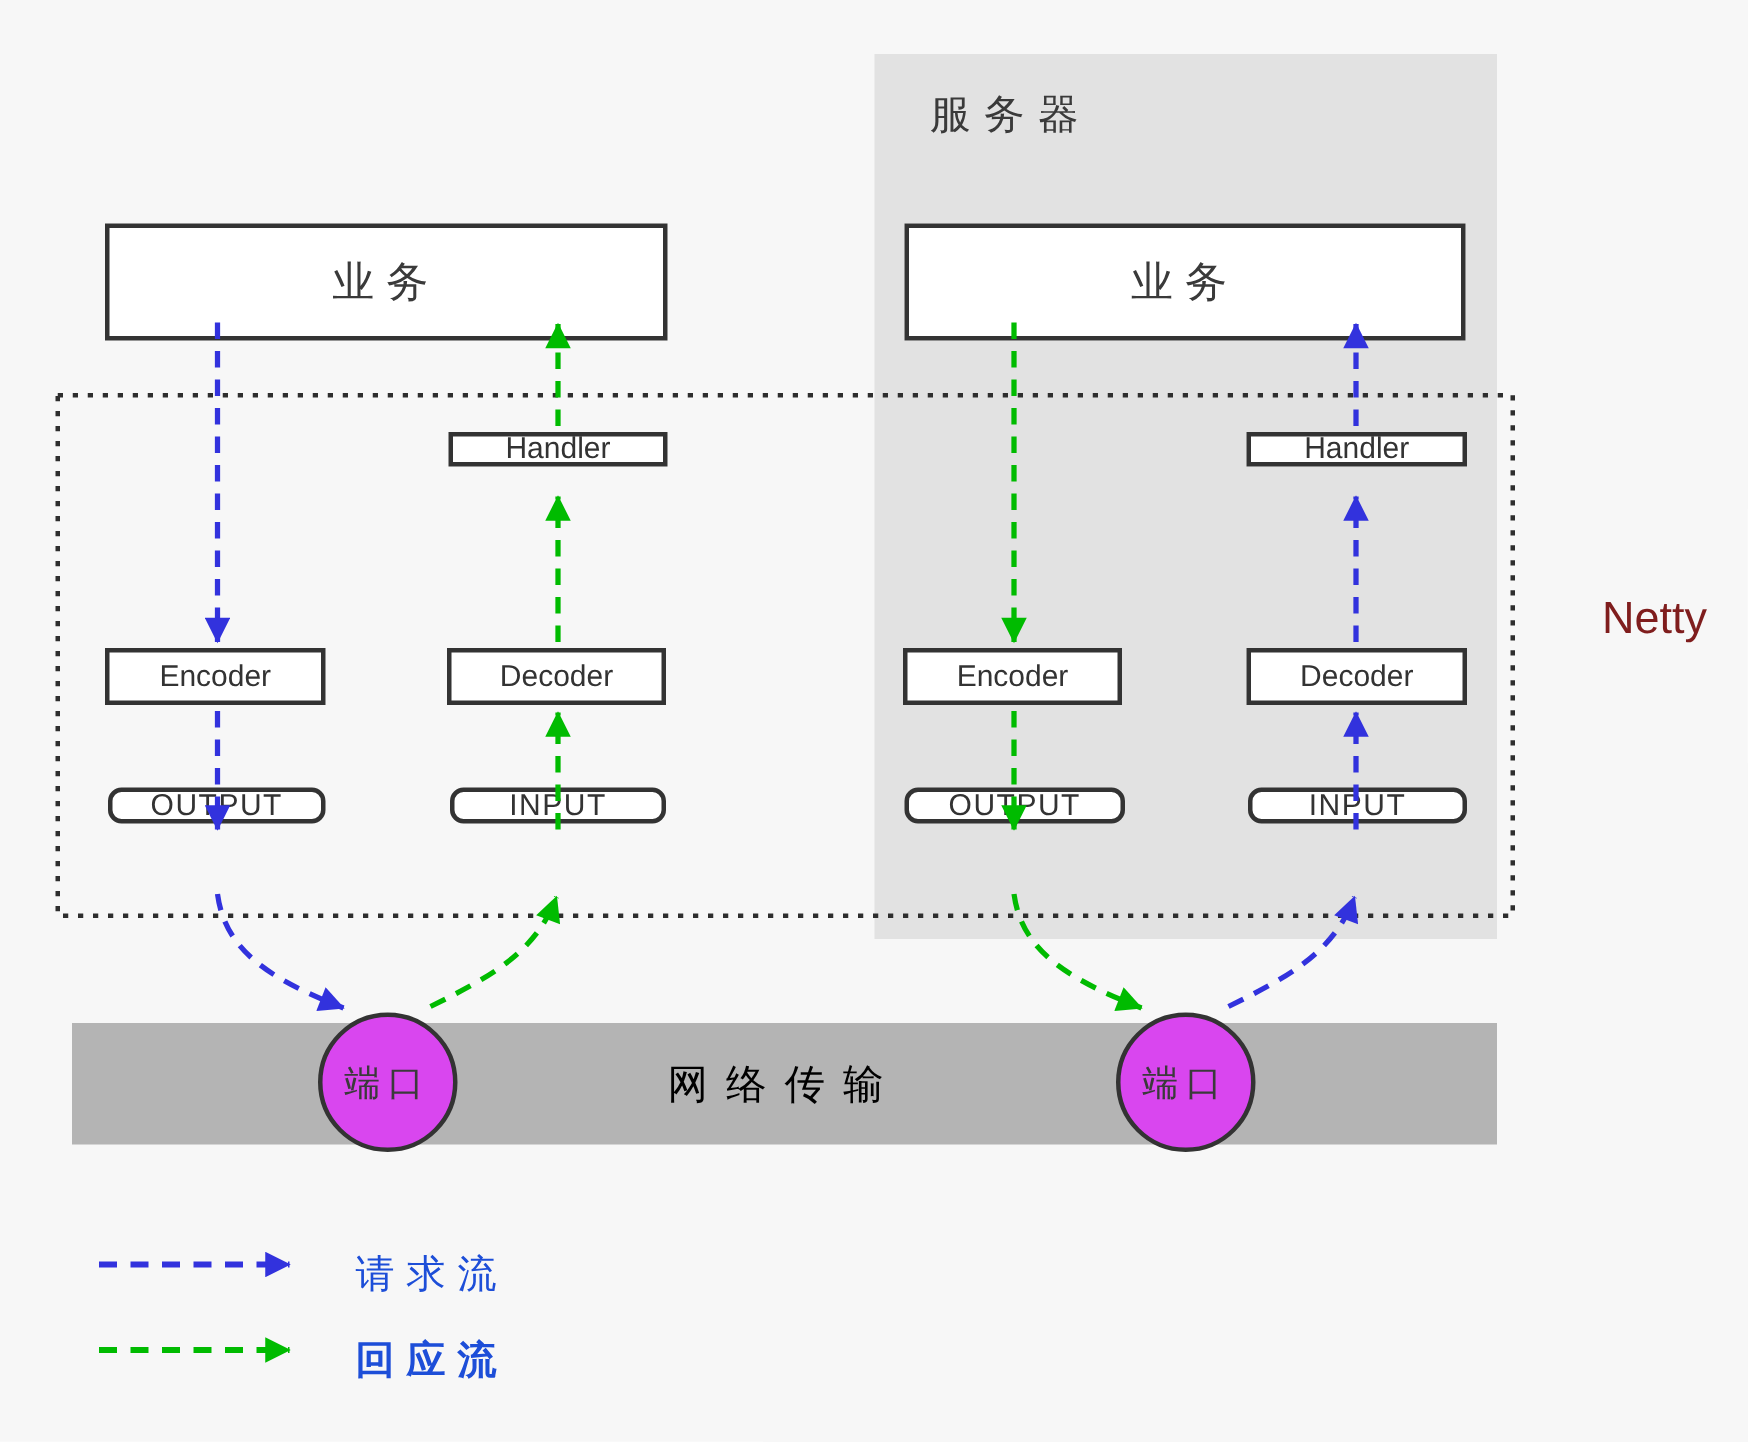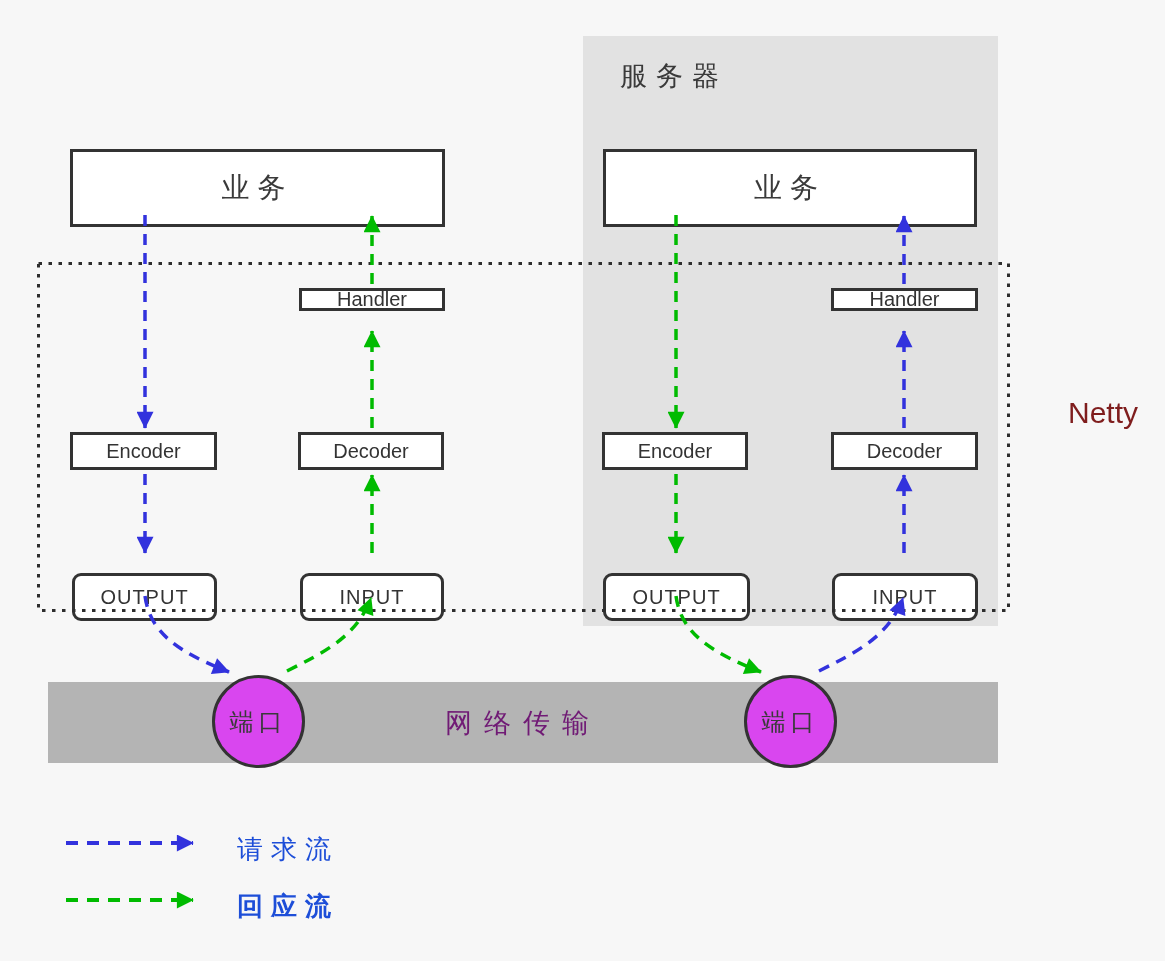--- a/index.html
+++ b/index.html
@@ -52,21 +52,21 @@
   .business-server { left: 603px; width: 374px; }
   .handler { top: 288px; height: 23px; }
   .handler-client { left: 299px; width: 146px; }
   .handler-server { left: 831px; width: 147px; }
   .codec { top: 432px; height: 38px; text-align: center; }
   .encoder-client { left: 70px;  width: 147px; }
   .decoder-client { left: 298px; width: 146px; }
   .encoder-server { left: 602px; width: 146px; }
   .decoder-server { left: 831px; width: 147px; }
   .pill {
-    top: 573px; height: 48px;
+    top: 525px; height: 24px;
     border-radius: 9px;
     letter-spacing: 1px;
   }
   .output-client { left: 72px;  width: 145px; }
   .input-client  { left: 300px; width: 144px; }
   .output-server { left: 603px; width: 147px; }
   .input-server  { left: 832px; width: 146px; }
   .netty-label {
     position: absolute;
     left: 1034px;
@@ -83,21 +83,21 @@
     height: 81px;
     background: #b4b4b4;
     display: flex;
     align-items: center;
     justify-content: center;
   }
   .network-bar-label {
     font-family: "Liberation Serif", serif;
     font-size: 27px;
     letter-spacing: 12px;
-    color: #701a75;
+    color: #000000;
   }
   .port {
     position: absolute;
     top: 675px;
     width: 93px;
     height: 93px;
     box-sizing: border-box;
     background: #d946ef;
     border: 3px solid #333333;
     border-radius: 50%;

